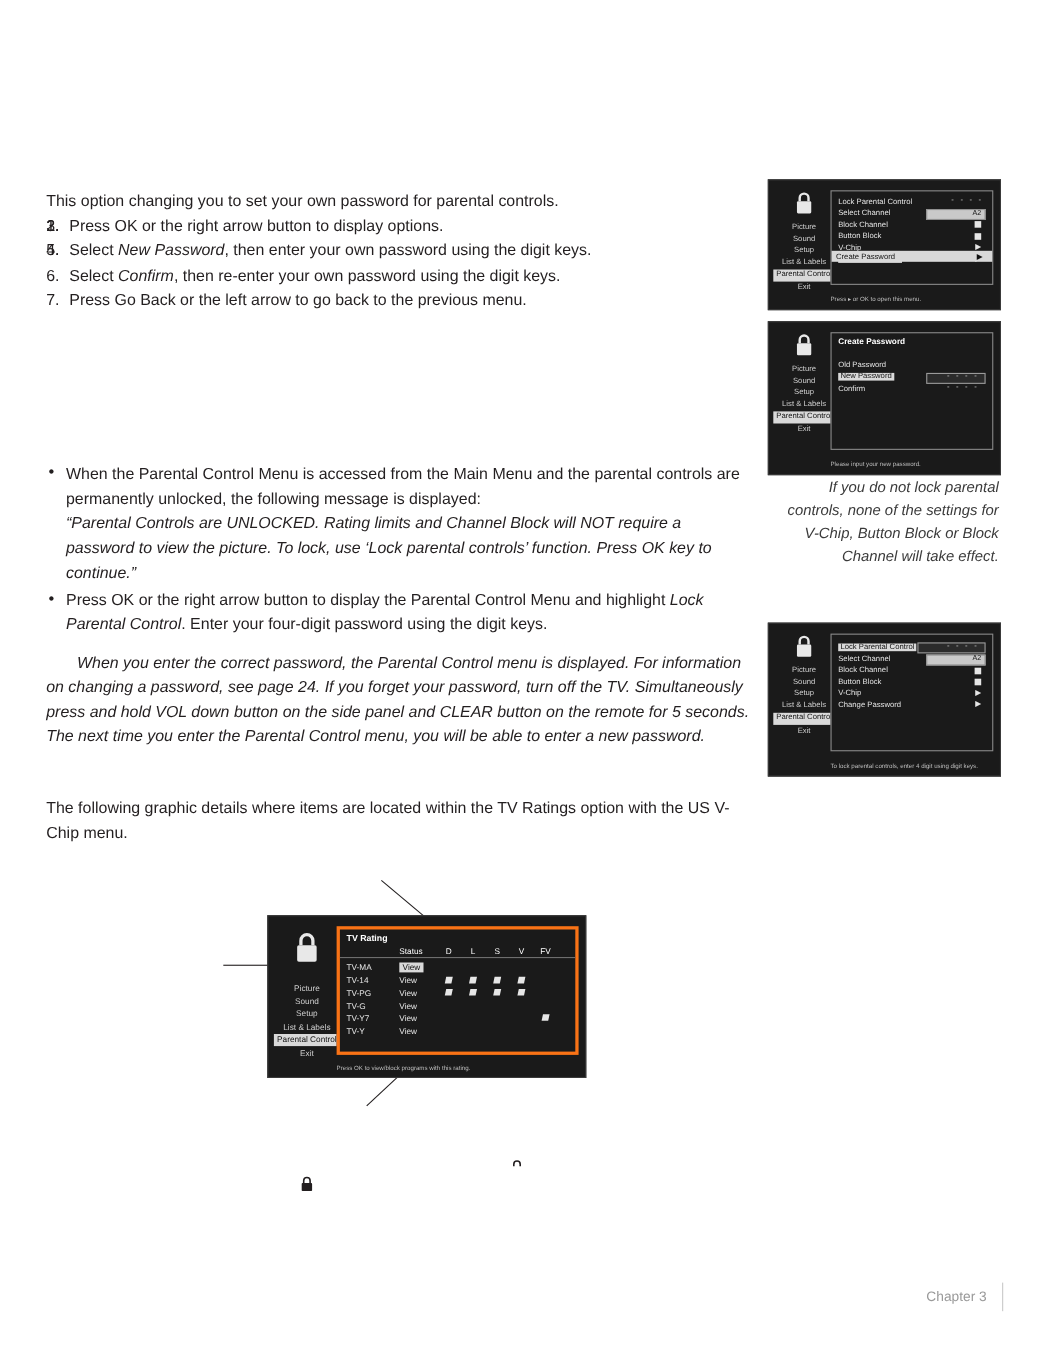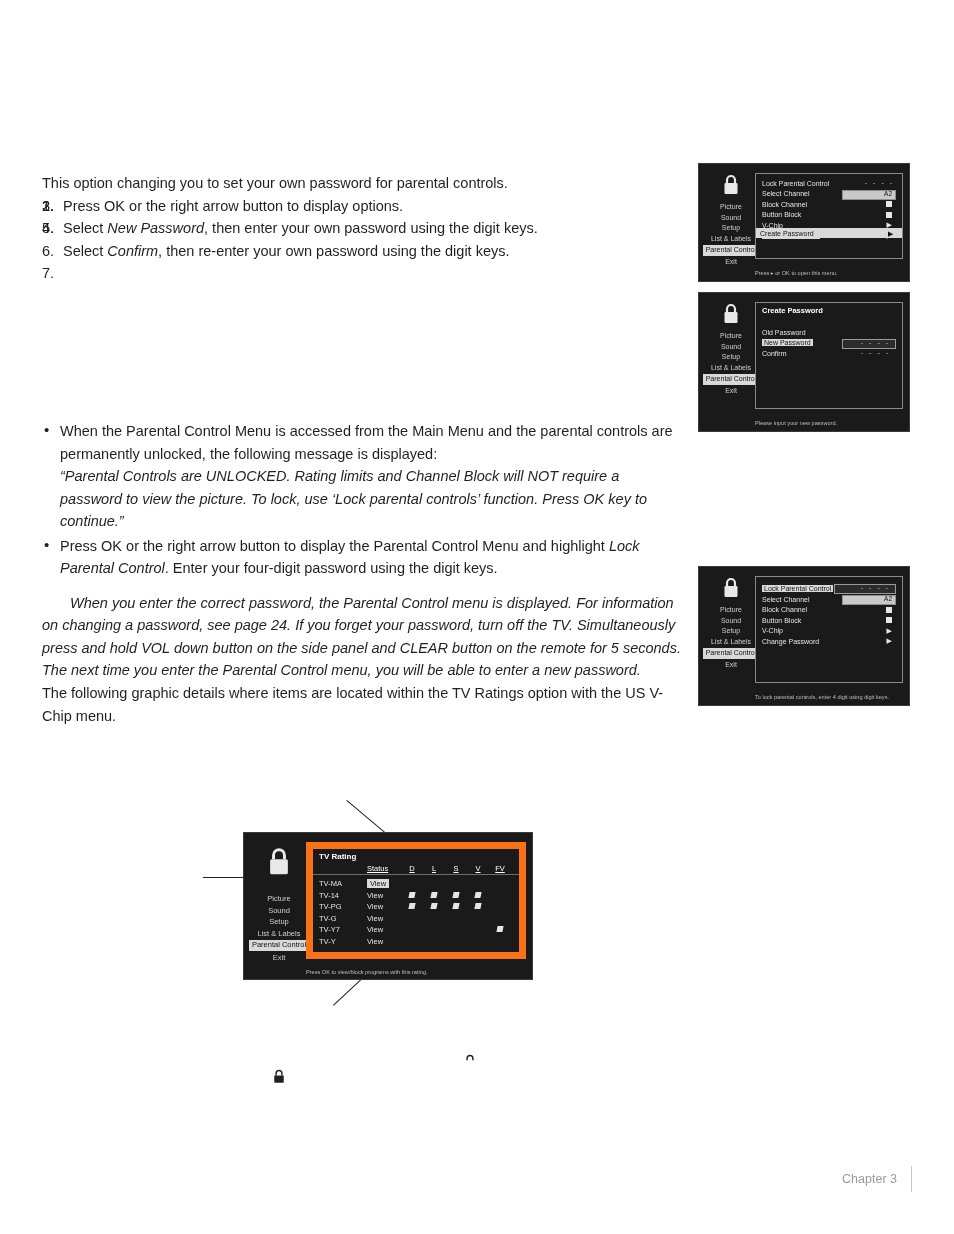--- a/index.html
+++ b/index.html
@@ -50,21 +50,21 @@
   }
   .quote-it{font-style:italic;}
   .note-italic{
     font-style:italic;
     display:block;
     margin-top:12px;
     text-indent:28px;
     line-height:22.5px;
   }
   .closing{
-    position:absolute;left:42px;top:682px;width:640px;
+    position:absolute;left:42px;top:724px;width:640px;
     font-size:14.5px;line-height:22.5px;
   }
 
   
   .screen{
     position:absolute;
     background:#1a1a1a;
     border:1px solid #3a3a3a;
   }
   .scr1{left:698px;top:163px;width:210px;height:117px;}
@@ -148,27 +148,26 @@
     text-align:right;
   }
 
   
   .tvr-wrap{position:absolute;left:243px;top:832px;width:290px;height:148px;}
   .tvr{
     position:absolute;inset:0;
     background:#1a1a1a;border:1px solid #3a3a3a;
   }
   .tvr .side-menu{width:70px;font-size:7.5px;}
-  .tvr .panel{left:62px;top:9px;right:6px;bottom:20px;border:7px solid #f97316;}
+  .tvr .panel{left:62px;top:9px;right:6px;bottom:20px;border:3px solid #f97316;}
   .tvr .title{font-size:8px;padding:3px 0 1px 6px;}
   .tvr-head{
     display:flex;color:#fff;font-size:7.5px;
     padding-left:6px;align-items:center;height:12px;
     border-bottom:1px solid #6e6e6e;
-    text-decoration:underline;
   }
   .tvr-head .c0{width:48px;}
   .tvr-head .c1{width:34px;text-align:left;}
   .tvr-head .cx{width:22px;text-align:center;}
   .tvr-row{
     display:flex;color:#e4e4e4;font-size:7.5px;
     padding-left:6px;align-items:center;height:11.5px;
   }
   .tvr-row .c0{width:48px;}
   .tvr-row .c1{width:34px;}
@@ -209,21 +208,21 @@
 
   <div class="left-col">
     <p class="intro">This option changing you to set your own password for parental controls.</p>
     <ol class="steps">
       <li><span class="num">1.</span></li>
       <li><span class="num">2.</span></li>
       <li><span class="num">3.</span><span>Press OK or the right arrow button to display options.</span></li>
       <li><span class="num">4.</span></li>
       <li><span class="num">5.</span><span>Select </span><em>New Password</em><span>, then enter your own password using the digit keys.</span></li>
       <li><span class="num">6.</span><span>Select </span><em>Confirm</em><span>, then re-enter your own password using the digit keys.</span></li>
-      <li><span class="num">7.</span></li>
+      <li><span class="num">7.</span><span>Press Go Back or the left arrow to go back to the previous menu.</span></li>
     </ol>
   </div>
 
   <div class="bullets">
     <ul>
       <li>
         <span class="dot">•</span>
         <span>When the Parental Control Menu is accessed from the Main Menu and the parental controls are permanently unlocked, the following message is displayed:</span><br>
         <span class="quote-it">“Parental Controls are UNLOCKED. Rating limits and Channel Block will NOT require a password to view the picture. To lock, use ‘Lock parental controls’ function. Press OK key to continue.”</span>
       </li>
@@ -318,20 +317,21 @@
         <span class="dashes" style="right:12px;">- - - -</span>
       </div>
       <div class="row">
         <span class="lbl">Confirm</span>
         <span class="dashes" style="right:12px;">- - - -</span>
       </div>
     </div>
     <div class="footer-note">Please input your new password.</div>
   </div>
 
+  <div class="caption">If you do not lock parental controls, none of the settings for V-Chip, Button Block or Block Channel will take effect.</div>
 
   <div class="screen scr3">
     <div class="side-menu">
       <div class="lock-glyph">
         <svg class="lock-svg" width="18" height="22" viewBox="0 0 18 22" aria-hidden="true">
           <path d="M5 9 V6 a4 4 0 0 1 8 0 V9" fill="none" stroke="#e8e8e8" stroke-width="2.2"></path>
           <rect x="2.5" y="9" width="13" height="11" rx="1.2" fill="#e8e8e8"></rect>
         </svg>
       </div>
       <div class="side-items">

